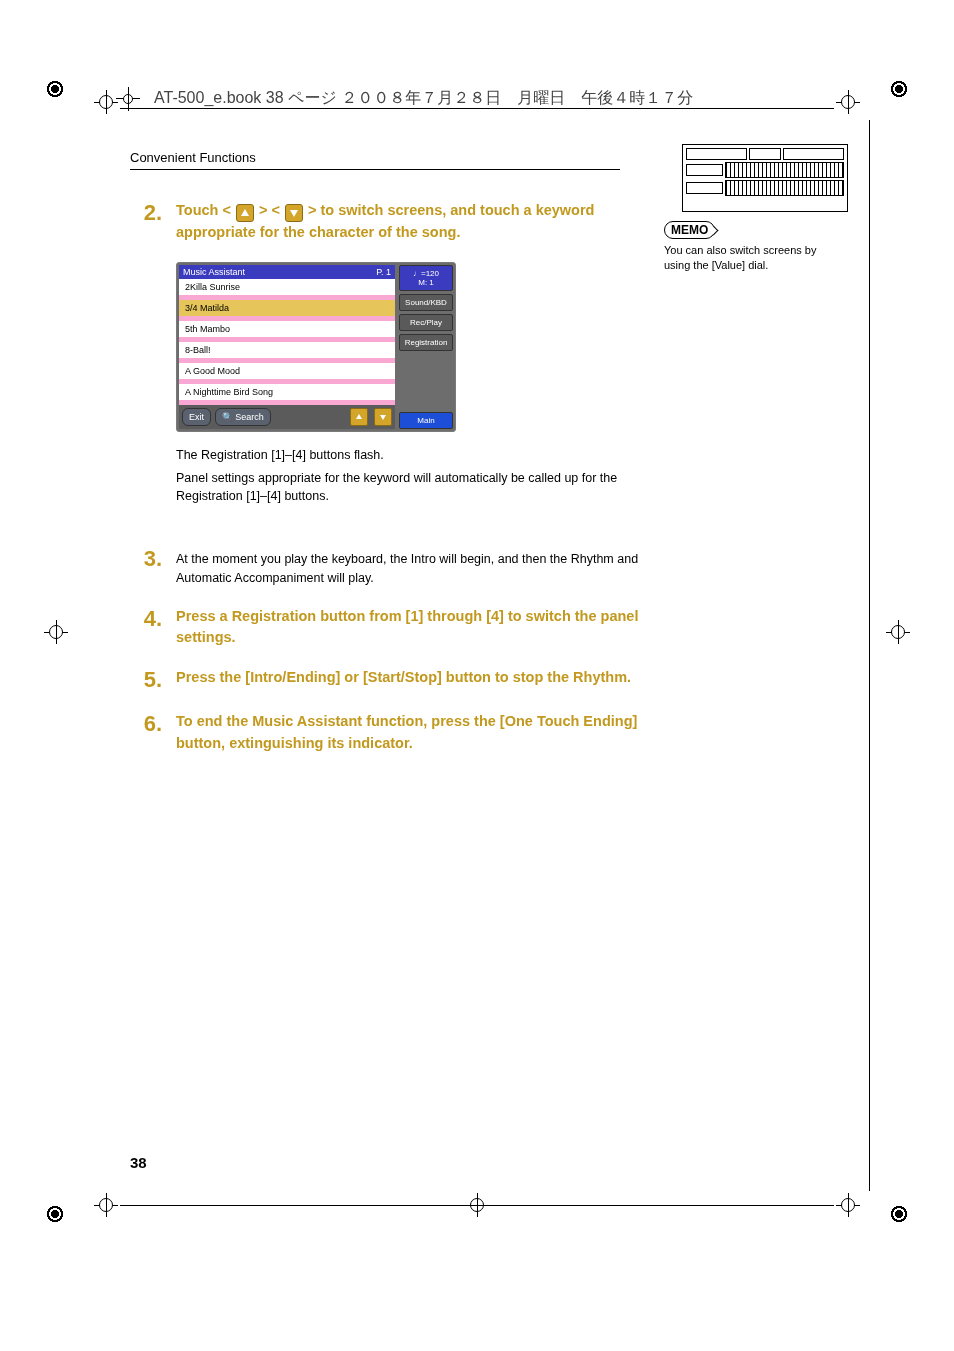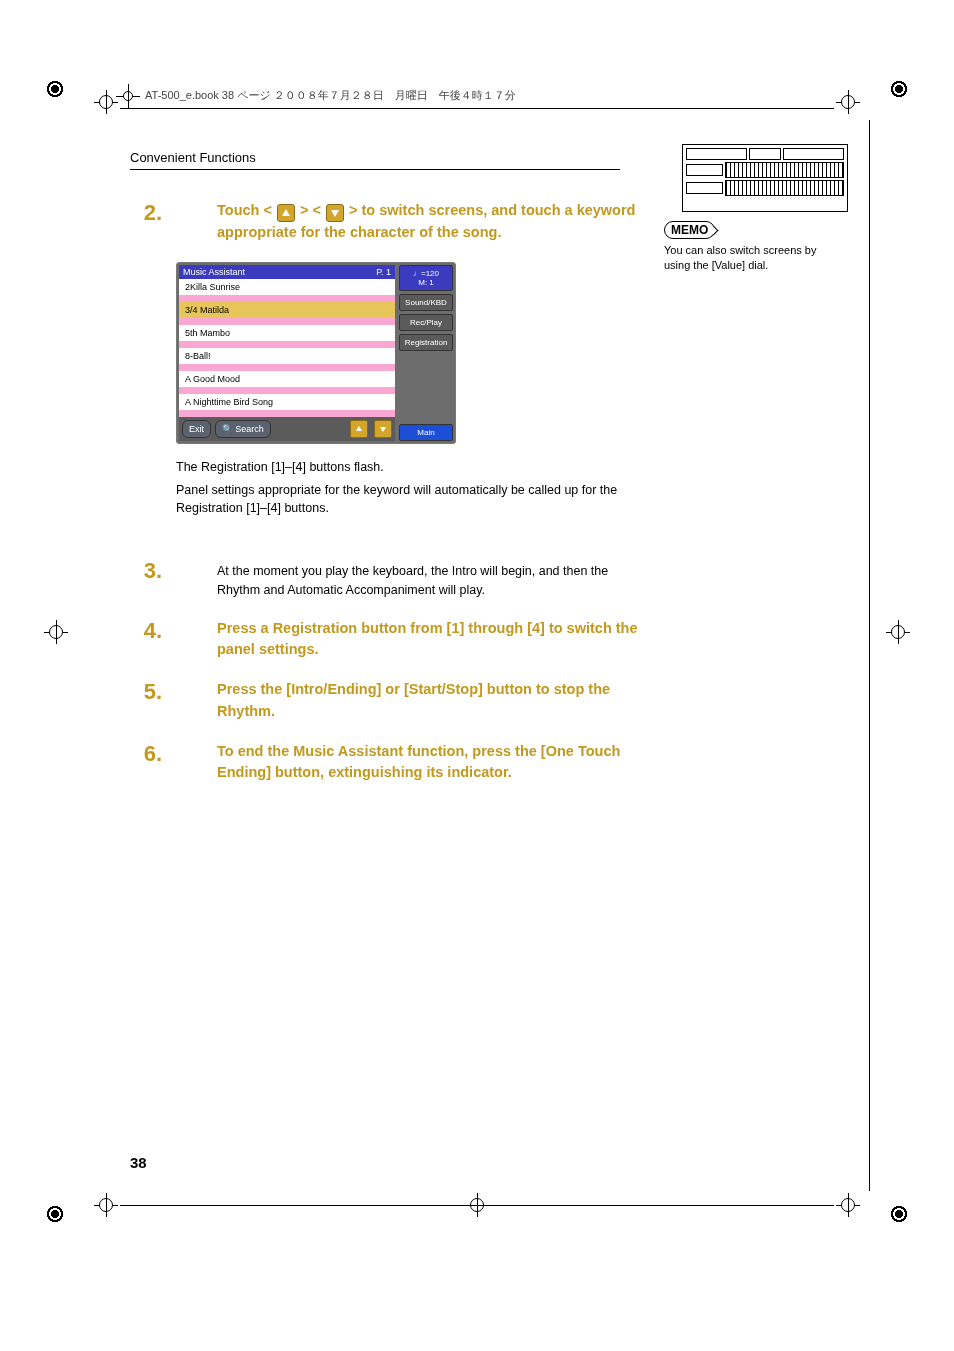--- a/index.html
+++ b/index.html
@@ -29,52 +29,52 @@
   .reg-cross .ring { position:absolute; width:14px; height:14px; border:1px solid #000; border-radius:50%; background:#fff; }
   .rc-tl{top:90px;left:94px;} .rc-tr{top:90px;right:94px;}
   .rc-ml{top:620px;left:44px;} .rc-mr{top:620px;right:44px;}
   .rc-bl{bottom:134px;left:94px;} .rc-br{bottom:134px;right:94px;}
   .rc-bc{bottom:134px;left:465px;}
   .reg-line-top { position:absolute; top:108px; left:120px; right:120px; height:1px; background:#000; }
   .reg-line-bot { position:absolute; bottom:145px; left:120px; right:120px; height:1px; background:#000; }
   .reg-line-right { position:absolute; top:120px; bottom:160px; right:84px; width:1px; background:#000; }
 
   .book-header {
-    position: absolute; top: 88px; left: 120px; font-size: 11px; color: #444;
-    display: flex; align-items: flex-start; gap: 9px;
+    position: absolute; top: 88px; left: 120px; font-size: 16px; color: #444;
+    display: flex; align-items: center; gap: 18px;
   }
   .page-frame { position: absolute; top: 150px; left: 130px; right: 100px; bottom: 170px; }
   .section-title { font-size: 13px; margin-bottom: 4px; }
   .section-rule { height: 1px; background: #000; margin-bottom: 30px; width: 490px; }
 
   .main-col { width: 520px; float: left; }
   .side-col { width: 180px; float: right; margin-right: 10px; }
 
   .step { display: flex; gap: 14px; margin-bottom: 18px; }
   .step-num { font-size: 22px; font-weight: 700; color: #c2991e; width: 32px; text-align: right; flex-shrink: 0; }
-  .step-body { flex: 1; margin-left: 41px; }
+  .step-body { flex: 1; }
   .step-head { font-size: 14.5px; font-weight: 700; color: #c2991e; line-height: 1.5; }
   .step-text { font-size: 12.5px; line-height: 1.5; margin-top: 4px; }
 
   .arrow-btn {
     display: inline-flex; width: 18px; height: 18px; background: #d3a52b;
     border-radius: 3px; border: 1px solid #8b6c14; vertical-align: -3px;
     align-items: center; justify-content: center; margin: 0 1px;
   }
   .arrow-btn svg { width: 10px; height: 10px; }
 
   
   .screenshot {
     width: 280px; margin-left: 46px; margin-bottom: 14px;
     border: 1px solid #7a7a7a; background: #6d6d6d; padding: 2px;
     border-radius: 3px; display: flex; gap: 4px;
   }
   .ss-left { flex: 1; background: #fff; font-size: 9px; }
   .ss-title { background: #3b3bc0; color: #fff; padding: 2px 4px; display: flex; justify-content: space-between; font-size: 9px; }
-  .ss-row { padding: 3px 6px; border-bottom: 7px solid #f9a8d4; }
+  .ss-row { padding: 3px 6px; border-bottom: 5px solid #f9a8d4; }
   .ss-row.sel { background: #e6c65a; }
   .ss-bot { background: #5b5b5b; padding: 3px; display: flex; gap: 4px; }
   .ss-bbtn { background: #5a6270; color:#fff; font-size:9px; padding:2px 6px; border:1px solid #333; border-radius:6px; display:flex; align-items:center; gap:2px;}
   .ss-arrow { width:18px; height:18px; background:#d3a52b; border:1px solid #8b6c14; border-radius:2px; display:flex; align-items:center; justify-content:center; margin-left:auto;}
   .ss-right { width: 54px; display: flex; flex-direction: column; gap: 3px; }
   .ss-rbtn { background:#5a5a5a; color:#fff; font-size:8px; padding:3px 2px; text-align:center; border:1px solid #333; border-radius:2px;}
   .ss-tempo { background: #3b3bc0; color:#fff; border-radius:2px;}
 
   .memo-box { margin-top: 70px; }
   .memo-tag { font-size: 12px; font-weight: 700; border: 1px solid #000000; border-radius: 10px; padding: 1px 6px 1px 6px; display: inline-block; background:#fff; position:relative; }

